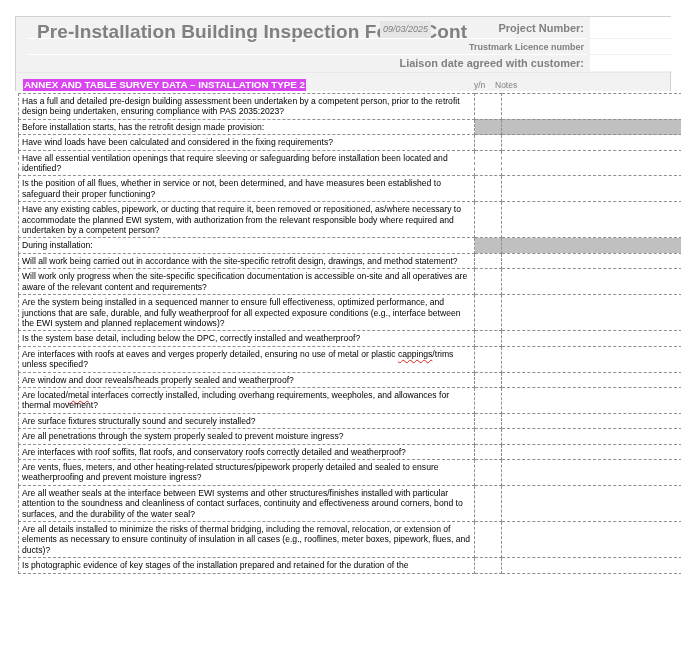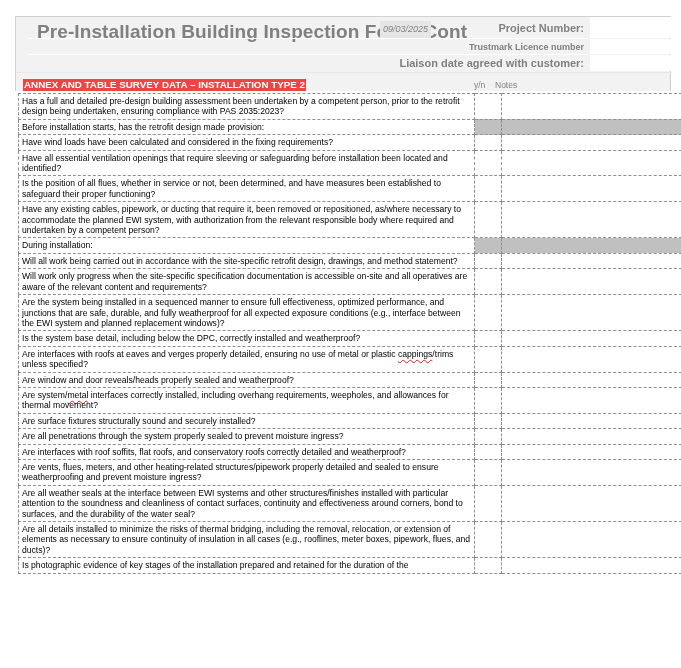--- a/index.html
+++ b/index.html
@@ -99,21 +99,21 @@
     .hdr-sep.two { left: 12px; top: 37px; width: 560px; }
     .hdr-sep.three { left: 0px; top: 55px; width: 656px; background: #e8e8e8; }
 
     .banner {
       position: absolute;
       left: 7px;
       top: 62px;
       height: 12px;
       line-height: 12px;
       padding: 0 1px;
-      background: #ef4444;
+      background: #d946ef;
       color: #ffffff;
       font-size: 9.8px;
       font-weight: bold;
       white-space: nowrap;
     }
     .col-yn {
       position: absolute;
       left: 458px;
       top: 63px;
       font-size: 8.5px;
@@ -249,21 +249,21 @@
         <td class="q"><span>Are interfaces with roofs at eaves and verges properly detailed, ensuring no use of metal or plastic </span><span class="spell">cappings</span><span>/trims unless specified?</span></td>
         <td class="yn"></td>
         <td class="notes"></td>
       </tr>
       <tr>
         <td class="q">Are window and door reveals/heads properly sealed and weatherproof?</td>
         <td class="yn"></td>
         <td class="notes"></td>
       </tr>
       <tr>
-        <td class="q"><span>Are system/</span><span class="spell">metal</span><span> interfaces correctly installed, including overhang requirements, weepholes, and allowances for thermal movement?</span></td>
+        <td class="q"><span>Are located/</span><span class="spell">metal</span><span> interfaces correctly installed, including overhang requirements, weepholes, and allowances for thermal movement?</span></td>
         <td class="yn"></td>
         <td class="notes"></td>
       </tr>
       <tr>
         <td class="q">Are surface fixtures structurally sound and securely installed?</td>
         <td class="yn"></td>
         <td class="notes"></td>
       </tr>
       <tr>
         <td class="q">Are all penetrations through the system properly sealed to prevent moisture ingress?</td>

